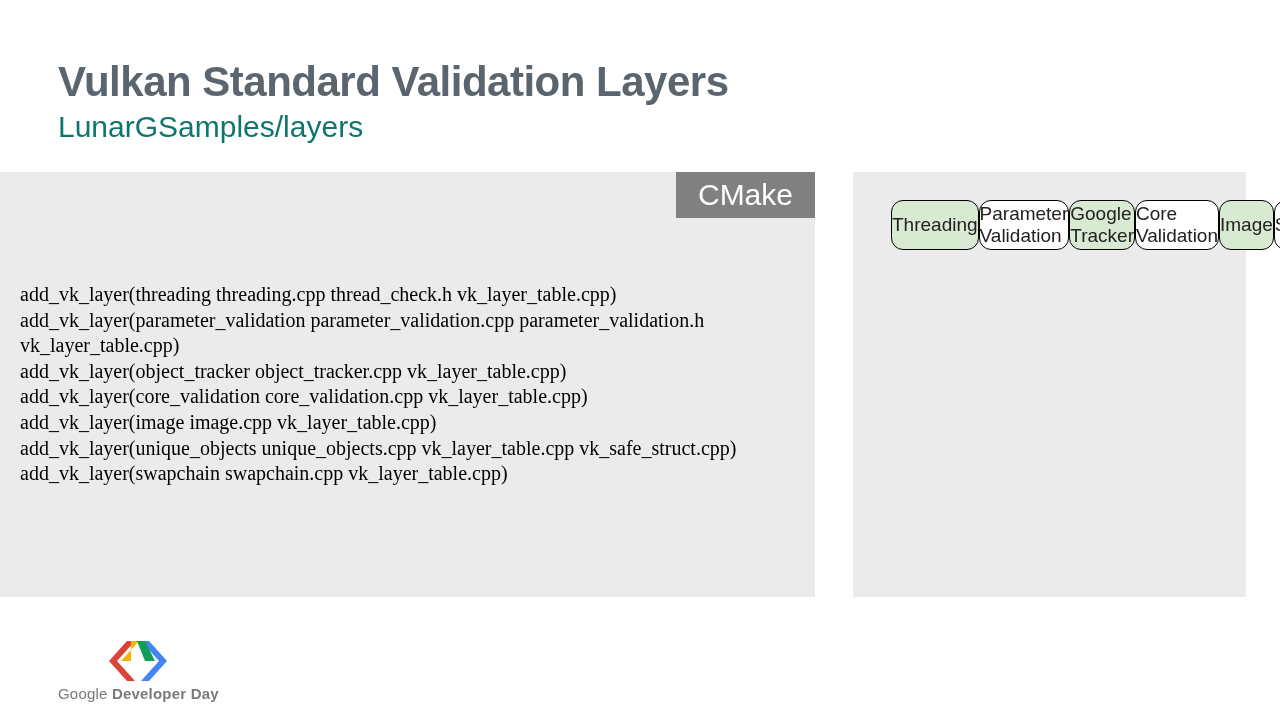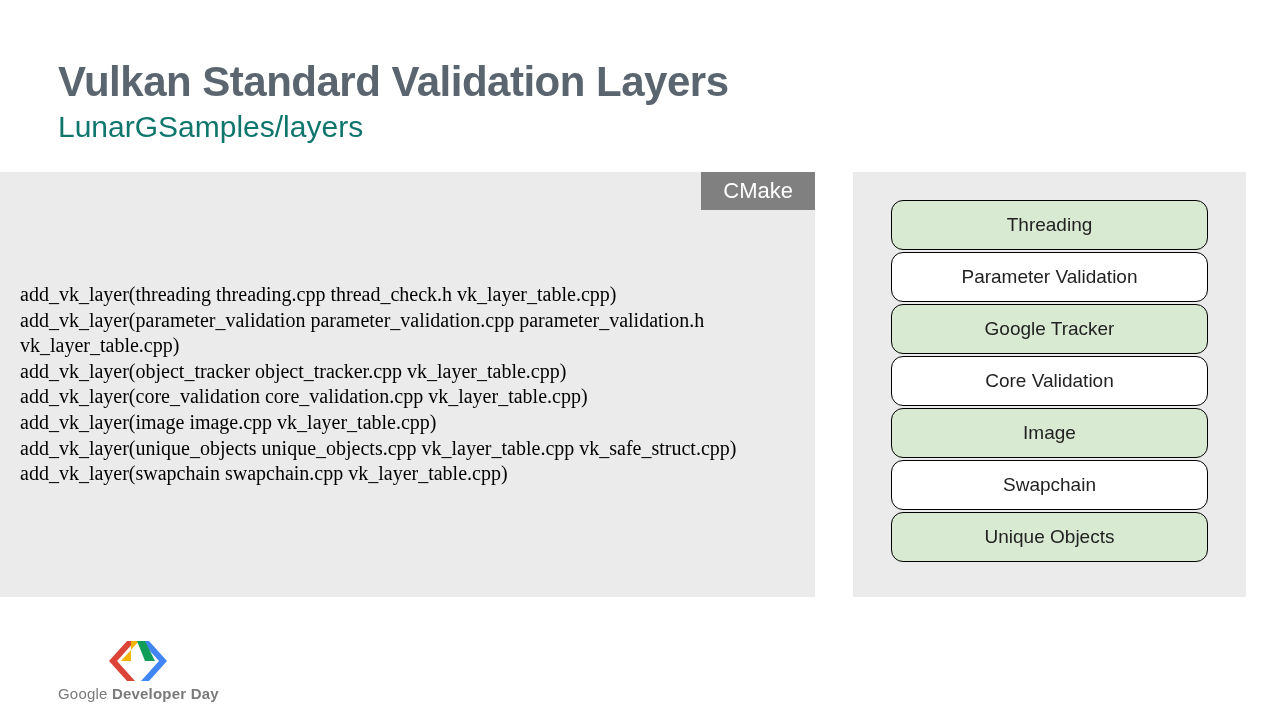--- a/index.html
+++ b/index.html
@@ -3,23 +3,23 @@
 <meta charset="utf-8">
 <style>
   * { margin: 0; padding: 0; box-sizing: border-box; }
   html, body { width: 1280px; height: 720px; font-family: "Helvetica Neue", Arial, sans-serif; background: #fff; }
   .slide { width: 1024px; height: 720px; position: relative; }
   .header { padding: 58px 0 0 58px; }
   .title { font-size: 42px; font-weight: 700; color: #5a6570; letter-spacing: -0.5px; }
   .subtitle { font-size: 30px; font-weight: 400; color: #0f766e; margin-top: 4px; }
   .content { position: absolute; top: 172px; left: 0; display: flex; }
   .code-panel { width: 815px; height: 425px; background: #ebebeb; position: relative; padding: 110px 20px 20px 20px; }
-  .badge { position: absolute; top: 0; right: 0; background: #808080; color: #fff; font-size: 22px; padding: 6px 22px; }
+  .badge { position: absolute; top: 0; right: 0; background: #808080; color: #fff; font-size: 30px; padding: 6px 22px; }
   .code-lines { font-family: Georgia, "Times New Roman", serif; font-size: 20px; line-height: 1.28; color: #000; }
-  .layers-panel { width: 393px; height: 425px; background: #ebebeb; margin-left: 38px; padding: 28px 38px; display: flex; flex-direction: column; gap: 0; }
+  .layers-panel { width: 393px; height: 425px; background: #ebebeb; margin-left: 38px; padding: 28px 38px; display: flex; flex-direction: row; gap: 0; }
   .layer-box { height: 50px; border: 1.5px solid #000; border-radius: 12px; display: flex; align-items: center; justify-content: center; font-size: 19px; color: #222; margin-bottom: 2px; }
   .layer-green { background: #d9ead3; }
   .layer-white { background: #ffffff; }
   .footer { position: absolute; left: 58px; bottom: 18px; display: flex; flex-direction: column; align-items: center; }
   .logo-chevrons { display: flex; gap: 2px; margin-bottom: 4px; }
   .footer-text { font-size: 15px; color: #7a7a7a; letter-spacing: 0.2px; }
   .footer-text .light { font-weight: 700; }
 </style>
 </head>
 <body>

